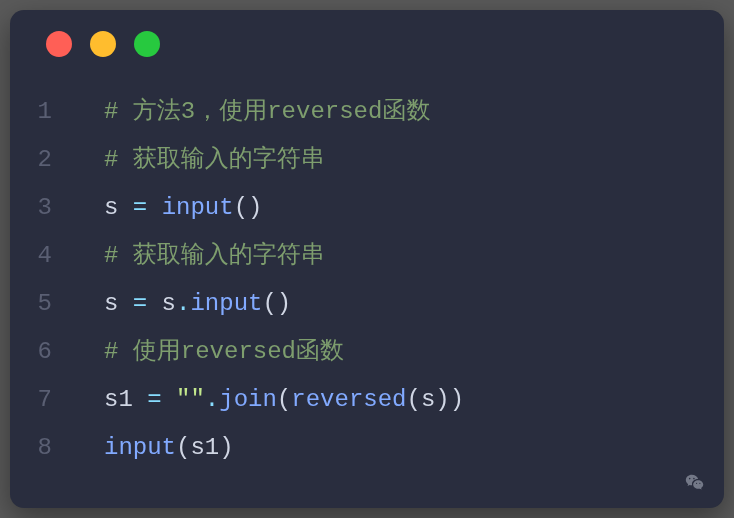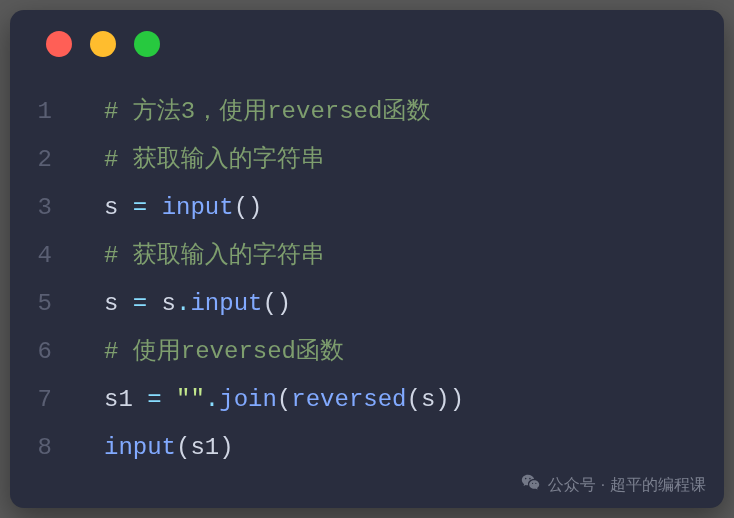--- a/index.html
+++ b/index.html
@@ -94,15 +94,14 @@
       <div class="line"><div class="gutter">7</div><div class="code"><span class="tok-default">s1 </span><span class="tok-operator">=</span><span class="tok-default"> </span><span class="tok-string">""</span><span class="tok-operator">.</span><span class="tok-func">join</span><span class="tok-paren">(</span><span class="tok-func">reversed</span><span class="tok-paren">(</span><span class="tok-default">s</span><span class="tok-paren">))</span></div></div>
       <div class="line"><div class="gutter">8</div><div class="code"><span class="tok-func">input</span><span class="tok-paren">(</span><span class="tok-default">s1</span><span class="tok-paren">)</span></div></div>
     </div>
 
   <div class="watermark">
     <span>
       <svg viewBox="0 0 24 24" fill="#8a8f9e">
         <path d="M8.5 3C4.9 3 2 5.6 2 8.8c0 1.8 1 3.4 2.5 4.5l-.6 2 2.3-1.2c.7.2 1.5.3 2.3.3h.4c-.1-.4-.2-.9-.2-1.4 0-3 2.9-5.4 6.4-5.4h.3C14.7 4.9 11.9 3 8.5 3zm-2.3 3.3c.5 0 .9.4.9.9s-.4.9-.9.9-.9-.4-.9-.9.4-.9.9-.9zm4.6 0c.5 0 .9.4.9.9s-.4.9-.9.9-.9-.4-.9-.9.4-.9.9-.9zM15.5 9C12.5 9 10 11.1 10 13.7s2.5 4.7 5.5 4.7c.6 0 1.2-.1 1.8-.2l1.9 1-.5-1.7c1.4-.9 2.3-2.3 2.3-3.8C21 11.1 18.5 9 15.5 9zm-1.8 2.6c.4 0 .7.3.7.7s-.3.7-.7.7-.7-.3-.7-.7.3-.7.7-.7zm3.6 0c.4 0 .7.3.7.7s-.3.7-.7.7-.7-.3-.7-.7.3-.7.7-.7z"></path>
       </svg>
     </span>
-    <span>公众号 · 超平的编程课</span>
   </div>
 </div>
 
 </body></html>

